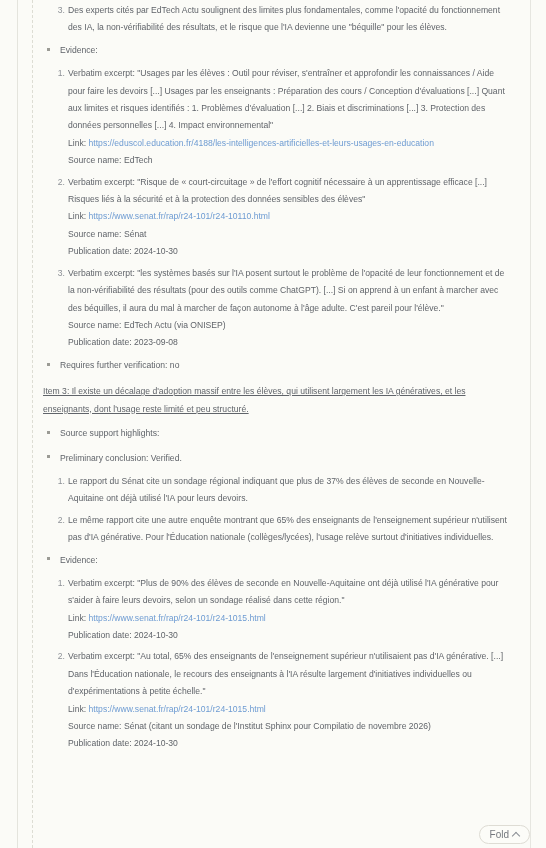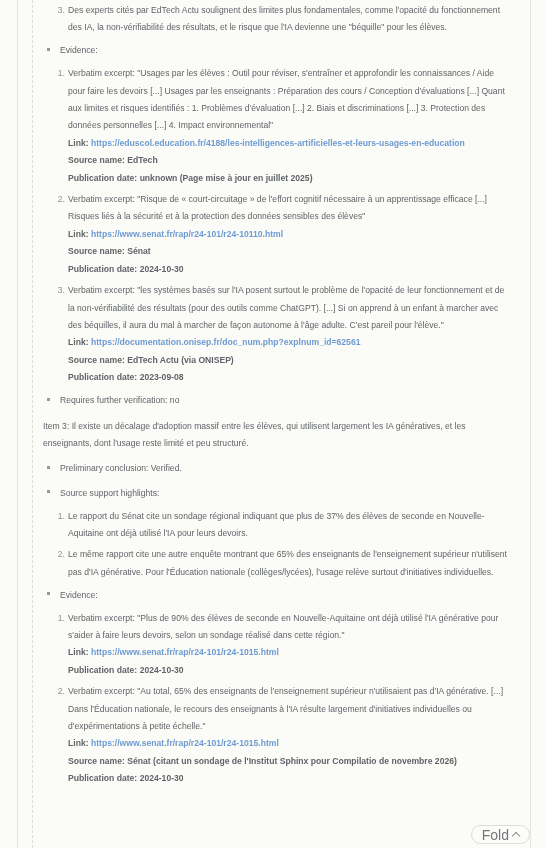--- a/index.html
+++ b/index.html
@@ -49,20 +49,21 @@
     padding: 0;
   }
 
   
   .para {
     margin: 0;
     padding: 0 18px 0 11px;
     line-height: 17.4px;
     color: #60646a;
     text-align: left;
+    text-decoration: underline;
   }
   .para.item-head {
     padding-top: 5px;
     padding-bottom: 4px;
   }
 
   
   .bullet-row {
     position: relative;
     padding: 3.5px 18px 3.5px 28px;
@@ -95,21 +96,20 @@
   .num-row .body { display: block; }
 
   
   .detail {
     display: block;
     line-height: 17.4px;
     color: #60646a;
     white-space: nowrap;
     overflow: hidden;
     text-overflow: clip;
-    font-weight: bold;
   }
   .detail .lbl { color: #60646a; }
   a.link {
     color: #6d9bd2;
     text-decoration: none;
     word-break: break-all;
   }
 
   
   .fold-btn {
@@ -118,21 +118,21 @@
     bottom: 4px;
     display: inline-flex;
     align-items: center;
     gap: 4px;
     height: 19px;
     padding: 0 10px;
     border: 1px solid #dedcd4;
     border-radius: 10px;
     background: #fcfcf8;
     color: #74787e;
-    font-size: 14px;
+    font-size: 10px;
     cursor: pointer;
     user-select: none;
   }
   .fold-btn .chev {
     display: inline-block;
     width: 6px; height: 6px;
     border-left: 1px solid #8b8f95;
     border-top: 1px solid #8b8f95;
     transform: rotate(45deg);
     position: relative;
@@ -153,45 +153,43 @@
         <span class="num">3.</span>
         <span class="body">Des experts cités par EdTech Actu soulignent des limites plus fondamentales, comme l'opacité du fonctionnement des IA, la non-vérifiabilité des résultats, et le risque que l'IA devienne une "béquille" pour les élèves.</span>
       </div>
       <div class="bullet-row"><span class="marker"></span><span>Evidence:</span></div>
       <div class="num-row">
         <span class="num">1.</span>
         <span class="body">
           <span style="display: block;">Verbatim excerpt: "Usages par les élèves : Outil pour réviser, s'entraîner et approfondir les connaissances / Aide pour faire les devoirs [...] Usages par les enseignants : Préparation des cours / Conception d'évaluations [...] Quant aux limites et risques identifiés : 1. Problèmes d'évaluation [...] 2. Biais et discriminations [...] 3. Protection des données personnelles [...] 4. Impact environnemental"</span>
           <span class="detail"><span class="lbl">Link:</span> <a class="link" href="#">https://eduscol.education.fr/4188/les-intelligences-artificielles-et-leurs-usages-en-education</a></span>
           <span class="detail"><span>Source name:</span> <span>EdTech</span></span>
-          <span class="detail"><span>Publication date:</span> <span>unknown (Page mise à jour en juillet 2025)</span></span>
         </span>
       </div>
       <div class="num-row">
         <span class="num">2.</span>
         <span class="body">
           <span style="display: block;">Verbatim excerpt: "Risque de « court-circuitage » de l'effort cognitif nécessaire à un apprentissage efficace [...] Risques liés à la sécurité et à la protection des données sensibles des élèves"</span>
           <span class="detail"><span class="lbl">Link:</span> <a class="link" href="#">https://www.senat.fr/rap/r24-101/r24-10110.html</a></span>
           <span class="detail"><span>Source name:</span> <span>Sénat</span></span>
           <span class="detail"><span>Publication date:</span> <span>2024-10-30</span></span>
         </span>
       </div>
       <div class="num-row">
         <span class="num">3.</span>
         <span class="body">
           <span style="display: block;">Verbatim excerpt: "les systèmes basés sur l'IA posent surtout le problème de l'opacité de leur fonctionnement et de la non-vérifiabilité des résultats (pour des outils comme ChatGPT). [...] Si on apprend à un enfant à marcher avec des béquilles, il aura du mal à marcher de façon autonome à l'âge adulte. C'est pareil pour l'élève."</span>
-          <span class="detail"><span class="lbl">Link:</span> <a class="link" href="#">https://documentation.onisep.fr/doc_num.php?explnum_id=62561</a></span>
           <span class="detail"><span>Source name:</span> <span>EdTech Actu (via ONISEP)</span></span>
           <span class="detail"><span>Publication date:</span> <span>2023-09-08</span></span>
         </span>
       </div>
       <div class="bullet-row"><span class="marker"></span><span>Requires further verification: no</span></div>
       <div class="para item-head">Item 3: Il existe un décalage d'adoption massif entre les élèves, qui utilisent largement les IA génératives, et les enseignants, dont l'usage reste limité et peu structuré.</div>
+      <div class="bullet-row"><span class="marker"></span><span>Source support highlights:</span></div>
       <div class="bullet-row"><span class="marker"></span><span>Preliminary conclusion: Verified.</span></div>
-      <div class="bullet-row"><span class="marker"></span><span>Source support highlights:</span></div>
       <div class="num-row">
         <span class="num">1.</span>
         <span class="body">Le rapport du Sénat cite un sondage régional indiquant que plus de 37% des élèves de seconde en Nouvelle-Aquitaine ont déjà utilisé l'IA pour leurs devoirs.</span>
       </div>
       <div class="num-row">
         <span class="num">2.</span>
         <span class="body">Le même rapport cite une autre enquête montrant que 65% des enseignants de l'enseignement supérieur n'utilisent pas d'IA générative. Pour l'Éducation nationale (collèges/lycées), l'usage relève surtout d'initiatives individuelles.</span>
       </div>
       <div class="bullet-row"><span class="marker"></span><span>Evidence:</span></div>
       <div class="num-row">

